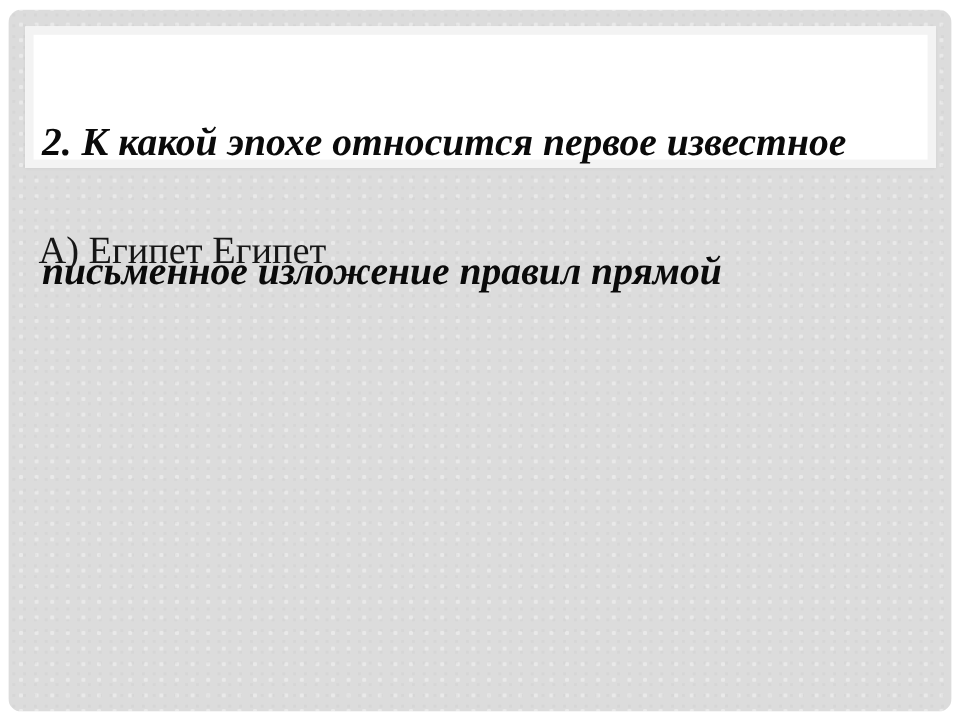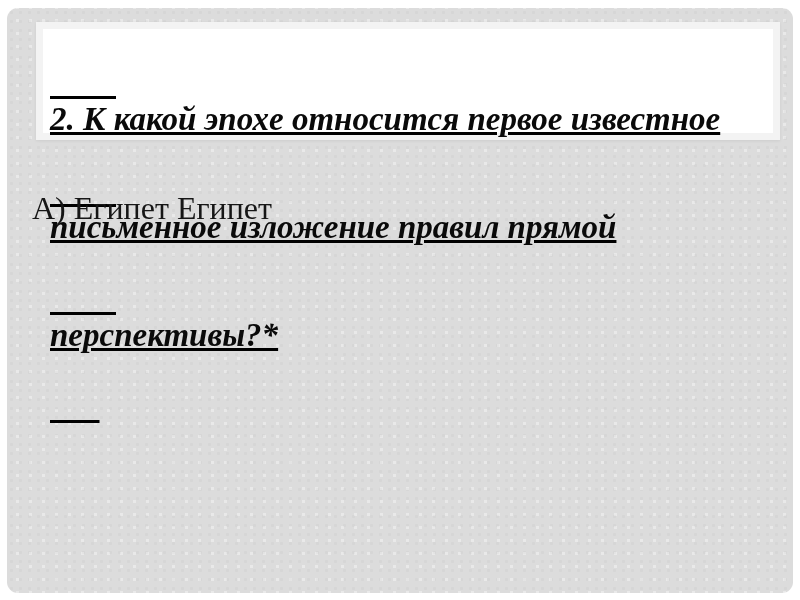--- a/index.html
+++ b/index.html
@@ -28,29 +28,28 @@
     background-image:
       radial-gradient(rgba(0,0,0,0.028) 22%, rgba(0,0,0,0) 24%),
       radial-gradient(rgba(255,255,255,0.38) 18%, rgba(255,255,255,0) 21%);
     background-size: 9px 9px, 13px 13px;
     background-position: 0 0, 4px 6px;
     border-radius: 11px;
   }
   
   .question-box {
     position: absolute;
-    left: 29px;
+    left: 14px;
     top: 14px;
     right: 13px;
     height: 118px;
     box-sizing: border-box;
     background: var(--box-bg, #ffffff);
     border: 7px solid var(--box-frame, #f3f3f3);
     box-shadow: 0 1px 3px rgba(0,0,0,0.07);
-    text-decoration: underline;
   }
   .question-text {
     padding: 0 6px 0 7px;
     font-weight: bold;
     font-style: italic;
     font-size: 33px;
     line-height: 36px;
     color: var(--title-text, #0a0a0a);
     white-space: pre-wrap;
   }
@@ -71,21 +70,20 @@
 </head>
 <body>
 
 <div class="page">
   <div class="slide">
 
     <div class="question-box">
       <div class="question-text">
         <div>2. К какой эпохе относится первое известное</div>
         <div>письменное изложение правил прямой</div>
-        <div>перспективы?*</div>
       </div>
     </div>
 
     <div class="options">
       <div class="option">А) Египет Египет</div>
     </div>
 
   </div>
 </div>
 

